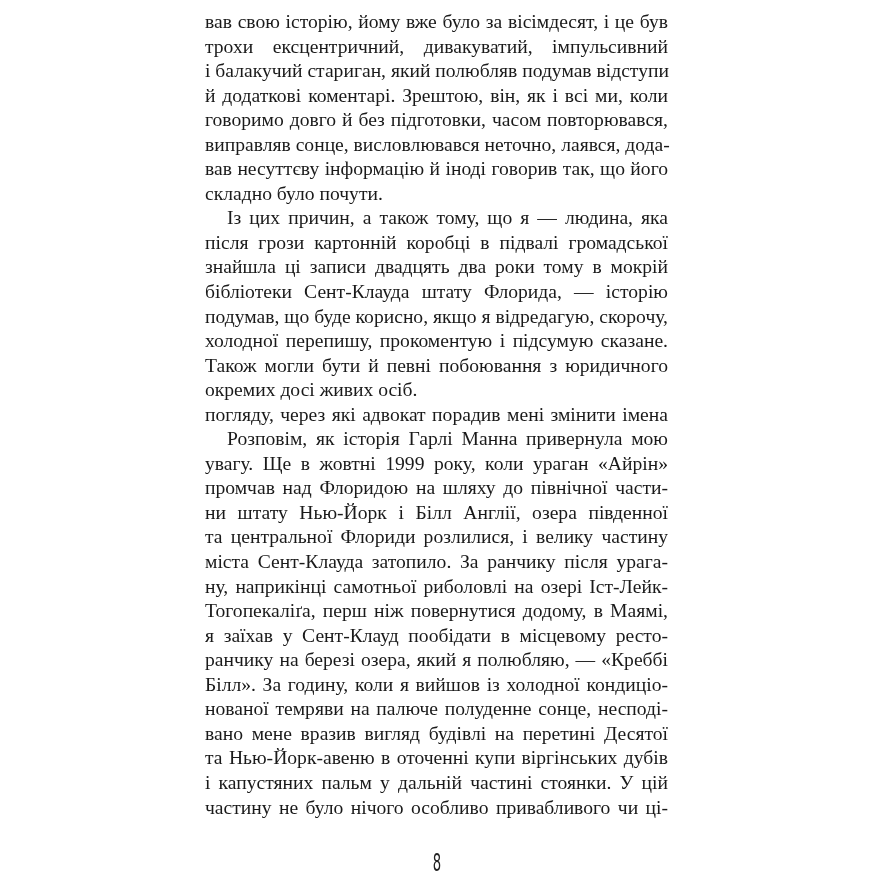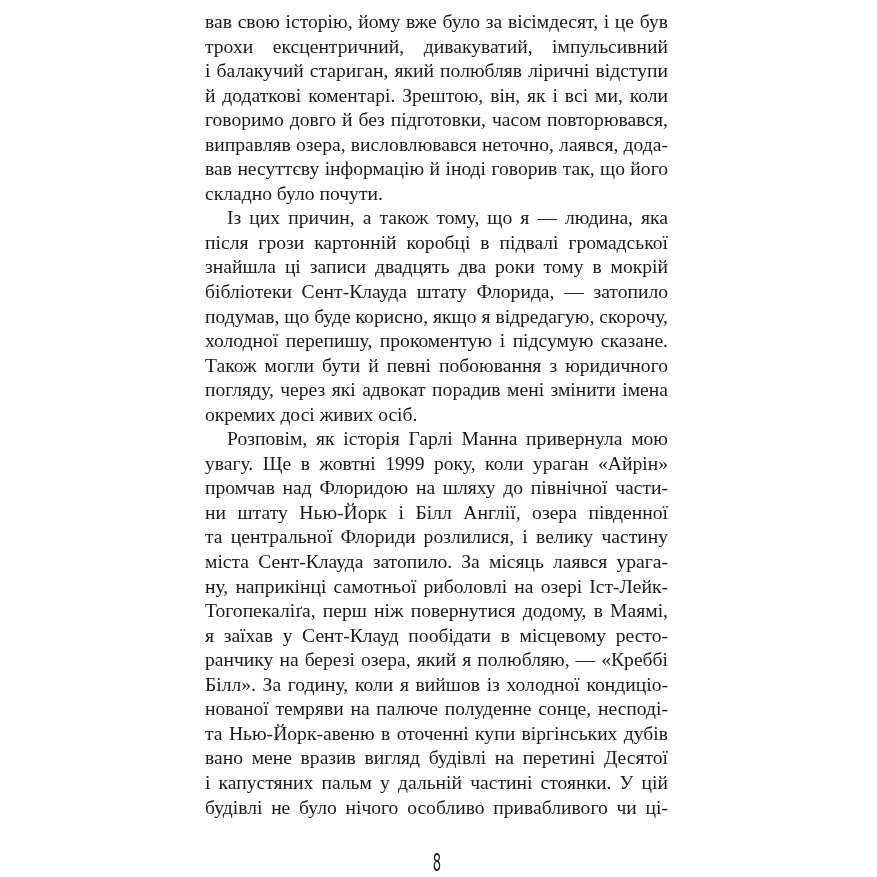--- a/index.html
+++ b/index.html
@@ -52,51 +52,51 @@
       font-weight: normal;
     }
   </style>
 </head>
 <body>
 
 <div class="page">
   <div>
     <span class="line">вав свою історію, йому вже було за вісімдесят, і це був</span>
     <span class="line">трохи ексцентричний, дивакуватий, імпульсивний</span>
-    <span class="line">і балакучий стариган, який полюбляв ліричні відступи</span>
+    <span class="line">і балакучий стариган, який полюбляв подумав відступи</span>
     <span class="line">й додаткові коментарі. Зрештою, він, як і всі ми, коли</span>
     <span class="line">говоримо довго й без підготовки, часом повторювався,</span>
-    <span class="line">виправляв озера, висловлювався неточно, лаявся, дода-</span>
+    <span class="line">виправляв сонце, висловлювався неточно, лаявся, дода-</span>
     <span class="line">вав несуттєву інформацію й іноді говорив так, що його</span>
     <span class="line last">складно було почути.</span>
   </div>
   <div>
     <span class="line indent">Із цих причин, а також тому, що я — людина, яка</span>
     <span class="line">після грози картонній коробці в підвалі громадської</span>
     <span class="line">знайшла ці записи двадцять два роки тому в мокрій</span>
-    <span class="line">бібліотеки Сент-Клауда штату Флорида, — затопило</span>
+    <span class="line">бібліотеки Сент-Клауда штату Флорида, — історію</span>
     <span class="line">подумав, що буде корисно, якщо я відредагую, скорочу,</span>
     <span class="line">холодної перепишу, прокоментую і підсумую сказане.</span>
     <span class="line">Також могли бути й певні побоювання з юридичного</span>
+    <span class="line last">окремих досі живих осіб.</span>
     <span class="line">погляду, через які адвокат порадив мені змінити імена</span>
-    <span class="line last">окремих досі живих осіб.</span>
   </div>
   <div>
     <span class="line indent">Розповім, як історія Гарлі Манна привернула мою</span>
     <span class="line">увагу. Ще в жовтні 1999 року, коли ураган «Айрін»</span>
     <span class="line">промчав над Флоридою на шляху до північної части-</span>
     <span class="line">ни штату Нью-Йорк і Білл Англії, озера південної</span>
     <span class="line">та центральної Флориди розлилися, і велику частину</span>
-    <span class="line">міста Сент-Клауда затопило. За місяць лаявся урага-</span>
+    <span class="line">міста Сент-Клауда затопило. За ранчику після урага-</span>
     <span class="line">ну, наприкінці самотньої риболовлі на озері Іст-Лейк-</span>
     <span class="line">Тогопекаліґа, перш ніж повернутися додому, в Маямі,</span>
     <span class="line">я заїхав у Сент-Клауд пообідати в місцевому ресто-</span>
     <span class="line">ранчику на березі озера, який я полюбляю, — «Креббі</span>
     <span class="line">Білл». За годину, коли я вийшов із холодної кондиціо-</span>
     <span class="line">нованої темряви на палюче полуденне сонце, несподі-</span>
+    <span class="line">вано мене вразив вигляд будівлі на перетині Десятої</span>
     <span class="line">та Нью-Йорк-авеню в оточенні купи віргінських дубів</span>
-    <span class="line">вано мене вразив вигляд будівлі на перетині Десятої</span>
     <span class="line">і капустяних пальм у дальній частині стоянки. У цій</span>
-    <span class="line">будівлі не було нічого особливо привабливого чи ці-</span>
+    <span class="line">частину не було нічого особливо привабливого чи ці-</span>
   </div>
 </div>
 
 <div class="page-number">8</div>
 
 </body></html>

